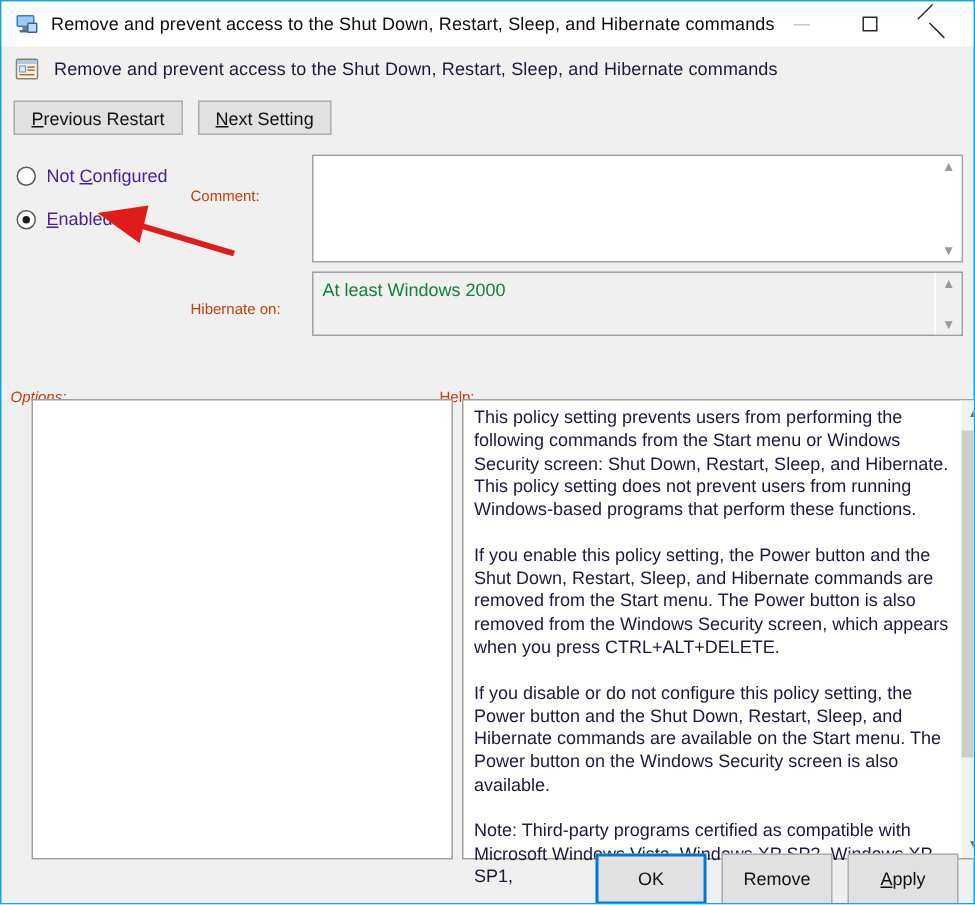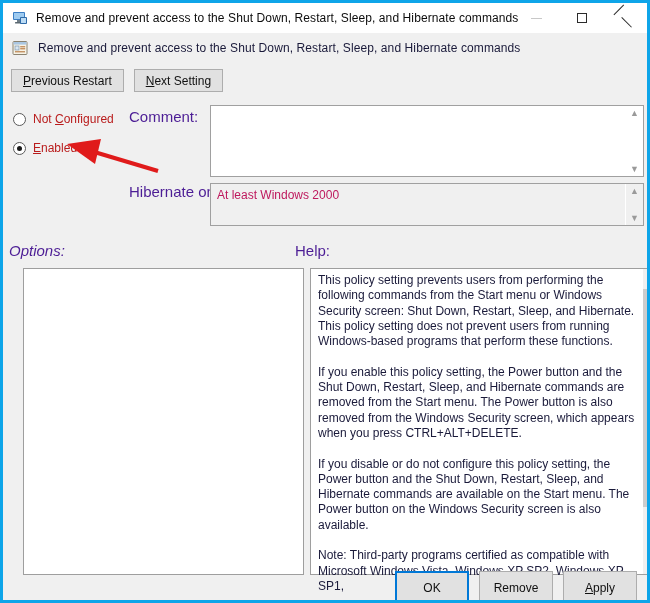--- a/index.html
+++ b/index.html
@@ -12,21 +12,21 @@
     background: #ffffff;
     font-family: "Liberation Sans", sans-serif;
     -webkit-font-smoothing: antialiased;
   }
 
   .window {
     position: relative;
     width: 650px;
     height: 603px;
     box-sizing: border-box;
-    border: 3px solid #0ea5e9;
+    border: 1px solid #0ea5e9;
     background: #f0f0f0;
     overflow: hidden;
   }
 
   
   .titlebar {
     position: absolute;
     left: 0; top: 0;
     width: 648px;
     height: 30px;
@@ -162,30 +162,31 @@
   .radio-mark.checked:after {
     content: "";
     position: absolute;
     left: 3px; top: 3px;
     width: 5px; height: 5px;
     border-radius: 50%;
     background: #1b1b1b;
   }
   .radio-label {
     font-size: 12px;
-    color: #b91c1c;
-    white-space: nowrap;
-  }
-
-  
-  .field-label {
-    position: absolute;
-    font-size: 15px;
     color: #4c1d95;
     white-space: nowrap;
+  }
+
+  
+  .field-label {
+    position: absolute;
+    font-size: 10px;
+    color: #c2410c;
+    white-space: nowrap;
+    margin-top: 20px;
   }
   .lbl-comment { left: 126px; top: 105px; }
   .lbl-supported { left: 126px; top: 180px; }
   .lbl-options { left: 6px; top: 239px; font-style: italic; }
   .lbl-help { left: 292px; top: 239px; }
 
   
   .tbox {
     position: absolute;
     box-sizing: border-box;
@@ -193,21 +194,21 @@
     background: #ffffff;
     overflow: hidden;
   }
   .tbox.disabled { background: #f0f0f0; }
   .comment-box { left: 207px; top: 102px; width: 434px; height: 72px; }
   .supported-box { left: 207px; top: 180px; width: 434px; height: 43px; }
   .supported-text {
     position: absolute;
     left: 6px; top: 4px;
     font-size: 12px;
-    color: #be185d;
+    color: #15803d;
     white-space: nowrap;
   }
 
   
   .mini-sb {
     position: absolute;
     right: 0; top: 0;
     width: 17px; height: 100%;
     background: #ffffff;
     border-left: 1px solid #ffffff;

